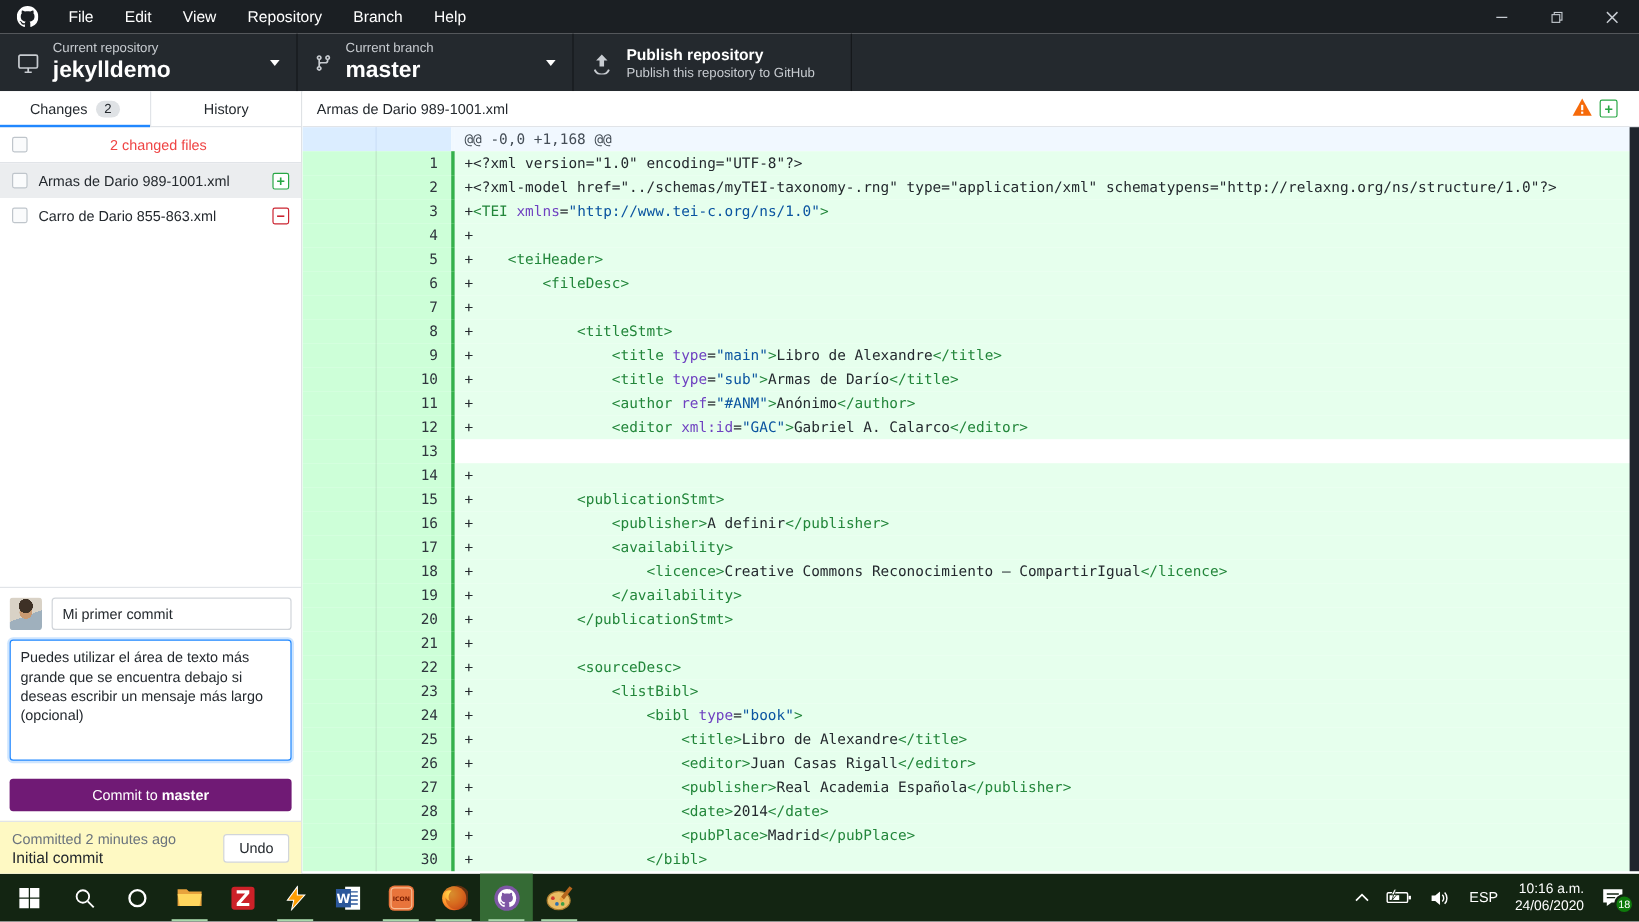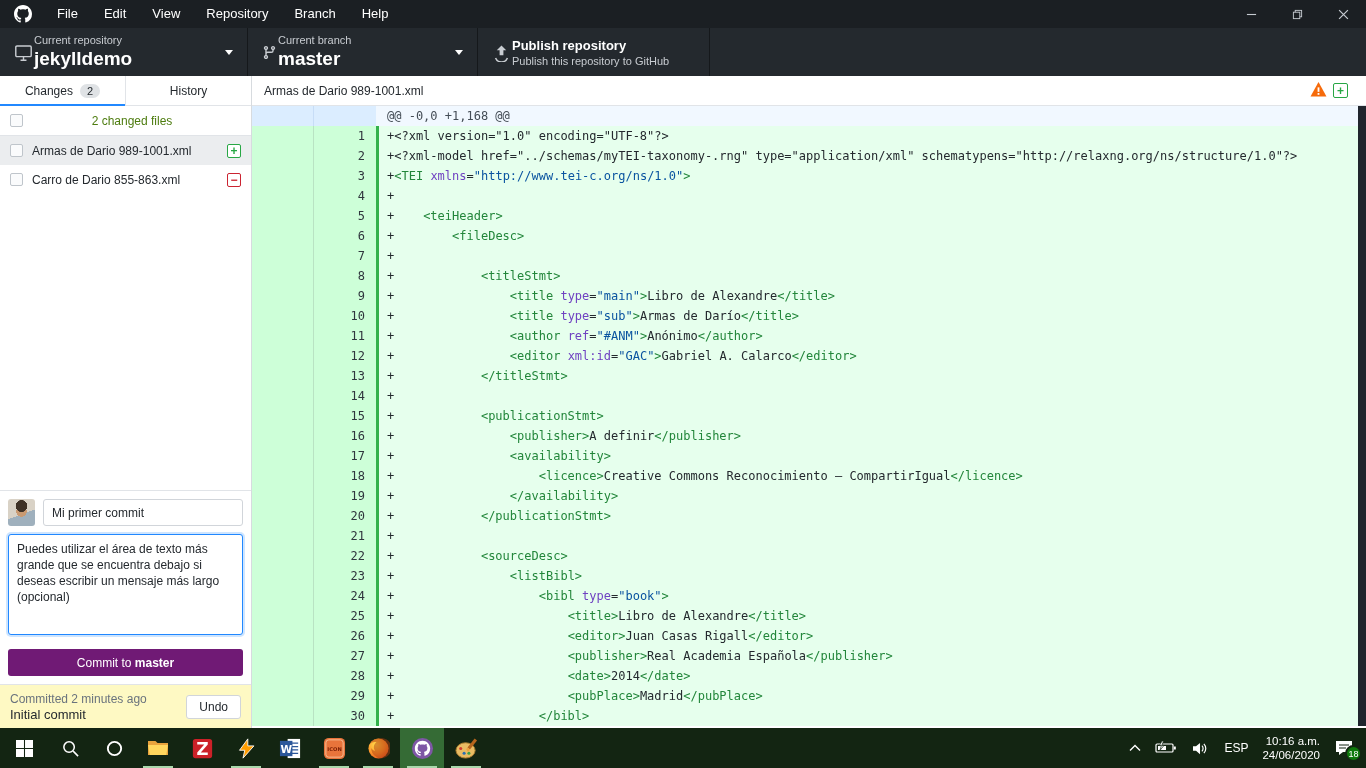--- a/index.html
+++ b/index.html
@@ -15,41 +15,41 @@
   .wincontrols { margin-left:auto; display:flex; height:28px; }
   .winbtn { width:46px; height:28px; display:flex; align-items:center; justify-content:center; }
 
   
   .toolbar { height:48px; background:#24292e; display:flex; color:#fff; }
   .tb-section { display:flex; align-items:center; padding:0 14px; border-right:1px solid #15181b; }
   .tb-repo { width:248px; }
   .tb-branch { width:230px; }
   .tb-publish { width:232px; }
   .tb-icon { display:flex; flex:none; }
-  .tb-text { margin-left:1px; display:flex; flex-direction:column; min-width:0; }
+  .tb-text { margin-left:11px; display:flex; flex-direction:column; min-width:0; }
   .tb-label { font-size:11px; color:#c8ccd1; }
   .tb-value { font-size:19px; font-weight:bold; color:#fff; margin-top:2px; }
   .tb-title { font-size:13px; font-weight:bold; color:#fff; }
   .tb-sub { font-size:11px; color:#c8ccd1; margin-top:2px; }
   .chev-down { margin-left:auto; width:0; height:0; border-left:4px solid transparent;
                border-right:4px solid transparent; border-top:5px solid #fff; }
 
   
   .content { display:flex; height:652px; }
 
   
   .sidebar { width:252px; flex:none; border-right:1px solid #d7dbdf; display:flex; flex-direction:column; background:#fff; }
   .tabs { height:30px; display:flex; border-bottom:1px solid #e1e4e8; flex:none; }
   .tab { flex:1; display:flex; align-items:center; justify-content:center; font-size:12px;
          color:#24292e; position:relative; cursor:default; }
   .tab:first-child { border-right:1px solid #e1e4e8; }
   .tab.active::after { content:""; position:absolute; left:0; right:0; bottom:-1px; height:2px; background:#2188ff; }
   .badge { background:#dfe2e5; border-radius:8px; padding:1px 7px; font-size:11px; margin-left:7px; color:#24292e; }
   .summary-row { height:30px; display:flex; align-items:center; border-bottom:1px solid #e1e4e8;
-                 font-size:12px; color:#4d7c0f; padding:0 10px; flex:none; }
+                 font-size:12px; color:#ef4444; padding:0 10px; flex:none; }
   .summary-label { flex:1; text-align:center; }
   .cbox { width:13px; height:13px; border:1px solid #bfc5cb; border-radius:2px; background:#fafbfc; flex:none; }
   .file-row { height:29px; display:flex; align-items:center; padding:0 10px; font-size:12px;
               color:#24292e; gap:9px; flex:none; cursor:default; }
   .file-row.selected { background:#ebedef; }
   .file-name { flex:1; white-space:nowrap; overflow:hidden; }
   .status-ic { width:14px; height:14px; border:1px solid; border-radius:2px; font:bold 12px/12px "Liberation Sans",sans-serif;
                display:flex; align-items:center; justify-content:center; background:#fff; flex:none; }
   .status-added { color:#28a745; border-color:#28a745; }
   .status-removed { color:#cb2431; border-color:#cb2431; }
@@ -334,21 +334,20 @@
             <div class="drow add">
               <span class="g old"></span>
               <span class="g new">12</span>
               <span class="bar"></span>
               <span class="code">+                <span class="t">&lt;editor</span> <span class="a">xml:id</span>=<span class="s">"GAC"</span><span class="t">&gt;</span>Gabriel A. Calarco<span class="t">&lt;/editor</span><span class="t">&gt;</span></span>
             </div>
             <div class="drow add">
               <span class="g old"></span>
               <span class="g new">13</span>
               <span class="bar"></span>
-              <span class="code">+            <span class="t">&lt;/titleStmt</span><span class="t">&gt;</span></span>
             </div>
             <div class="drow add">
               <span class="g old"></span>
               <span class="g new">14</span>
               <span class="bar"></span>
               <span class="code">+</span>
             </div>
             <div class="drow add">
               <span class="g old"></span>
               <span class="g new">15</span>

